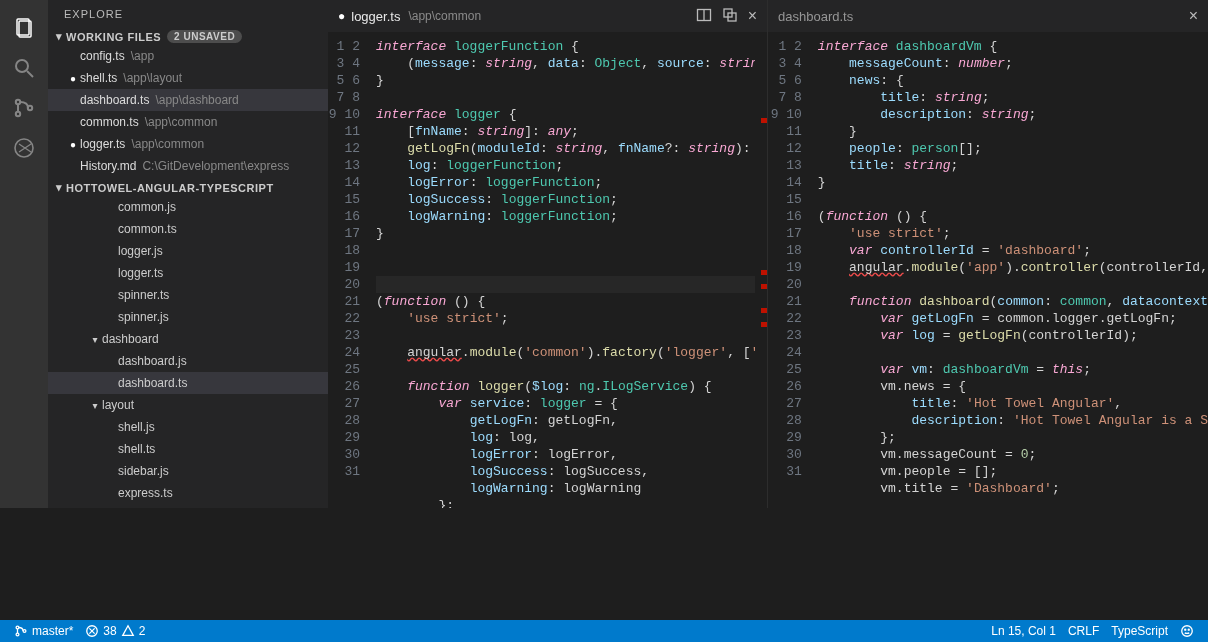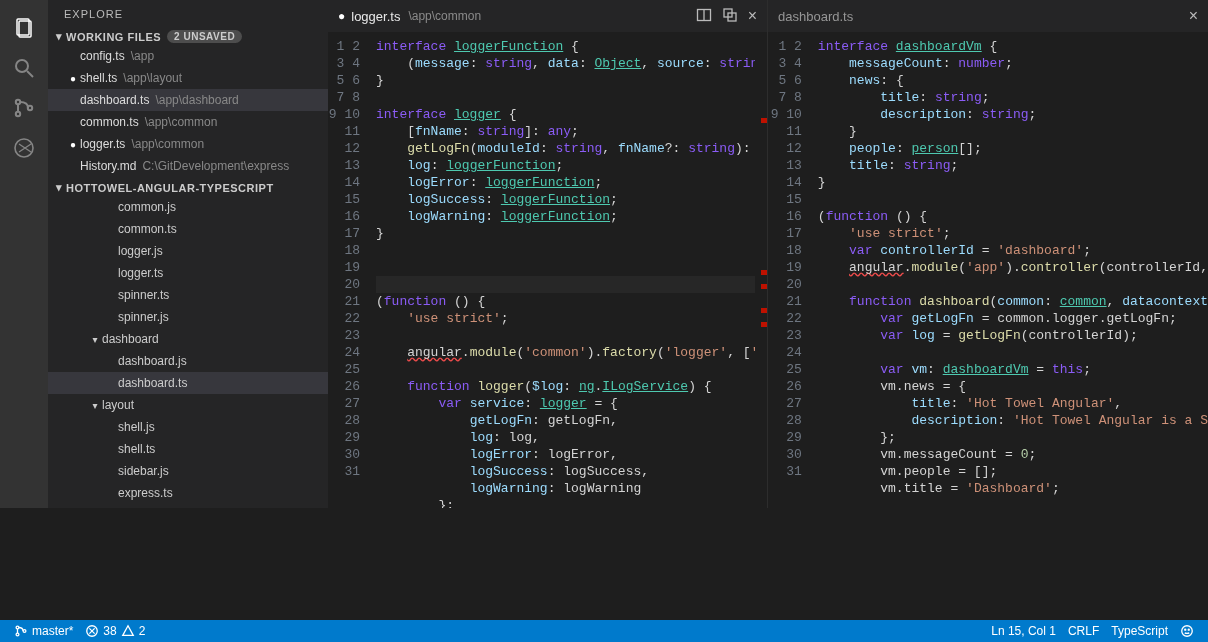--- a/index.html
+++ b/index.html
@@ -35,22 +35,22 @@
 .tab-bar { height: 32px; background: #252526; display: flex; align-items: center; padding: 0 10px; color: #969696; position: relative; }
 .tab-bar .dirty { color: #fff; margin-right: 6px; font-size: 12px; }
 .tab-bar .tname { color: #e8e8e8; font-size: 13px; }
 .tab-bar .tpath { color: #8a8a8a; margin-left: 8px; font-size: 12px; }
 .tab-bar .tab-actions { margin-left: auto; display: flex; gap: 10px; color: #bbb; }
 .tab-bar .tab-actions span { cursor: pointer; }
 
 .code-area { flex: 1; display: flex; font-family: Consolas, "Courier New", monospace; font-size: 13px; line-height: 17px; overflow: hidden; position: relative; }
 .gutter { text-align: right; padding: 6px 12px 6px 0; color: #6e7681; user-select: none; min-width: 44px; }
 .code { padding: 6px 0 6px 4px; white-space: pre; color: #d4d4d4; }
-.kw { color: #8b5cf6; }
-.type { color: #4ec9b0; text-decoration: underline; }
+.kw { color: #f9a8d4; font-style: italic; }
+.type { color: #4ec9b0; }
 .str { color: #ce9178; }
 .fn { color: #dcdcaa; }
 .num { color: #b5cea8; }
 .prop { color: #9cdcfe; }
 .cursor-line { background: rgba(40,40,40,0.9); display: inline-block; width: 100%; }
 .squiggle { text-decoration: underline wavy #f14c4c; text-decoration-skip-ink: none; }
 
 .overview-ruler { position: absolute; right: 0; top: 32px; bottom: 0; width: 12px; background: #1e1e1e; }
 .ov-mark { position: absolute; right: 0; width: 6px; height: 5px; background: #be1100; }
 

